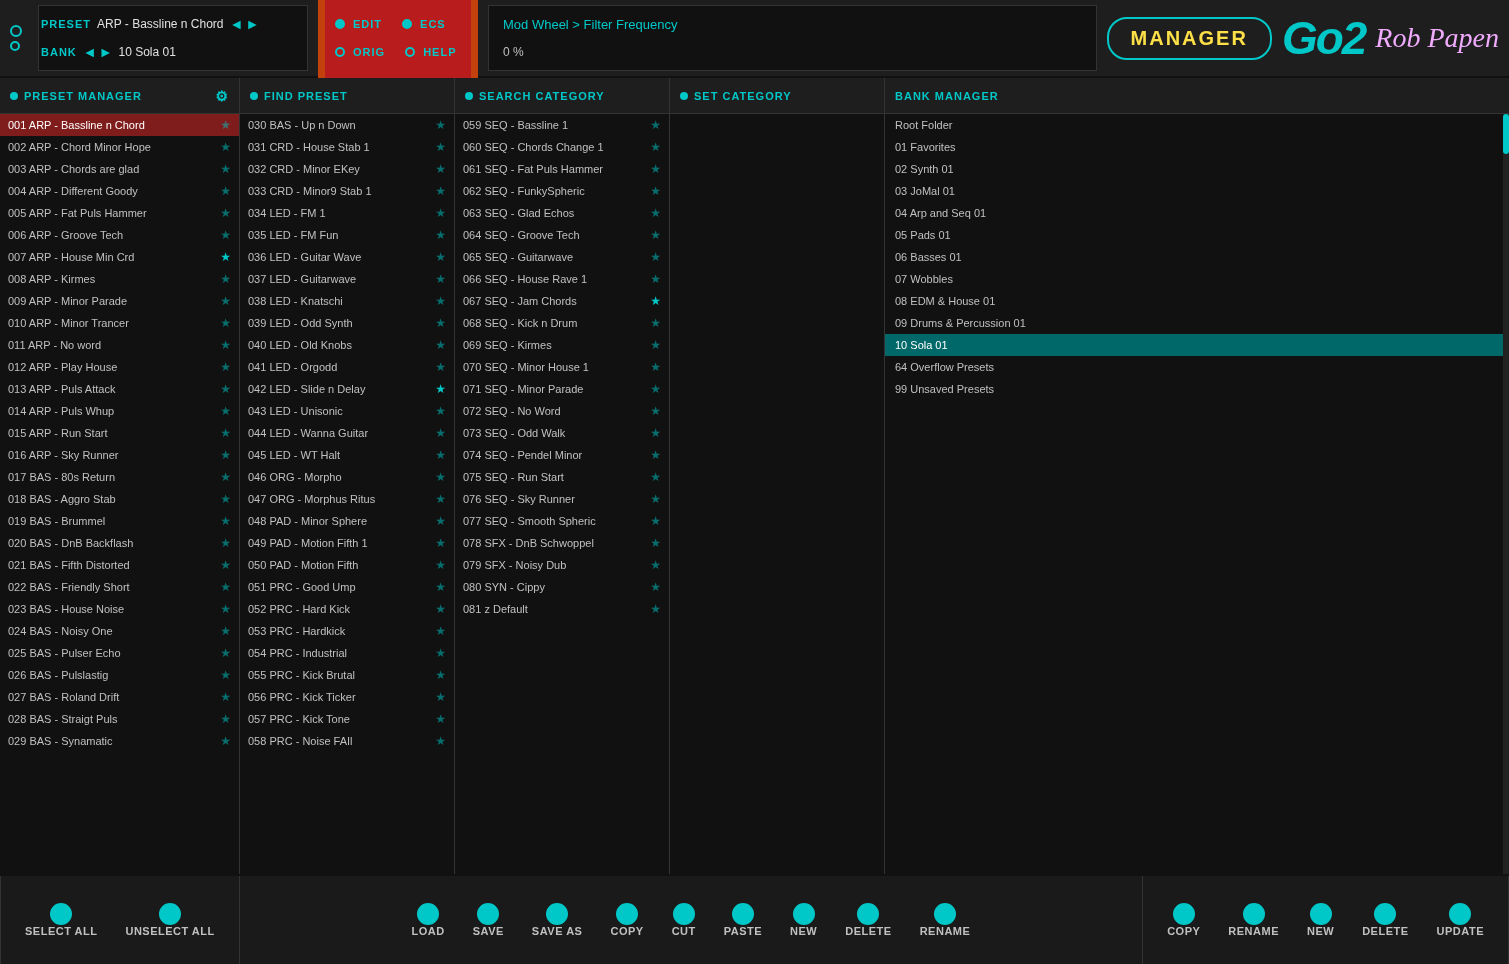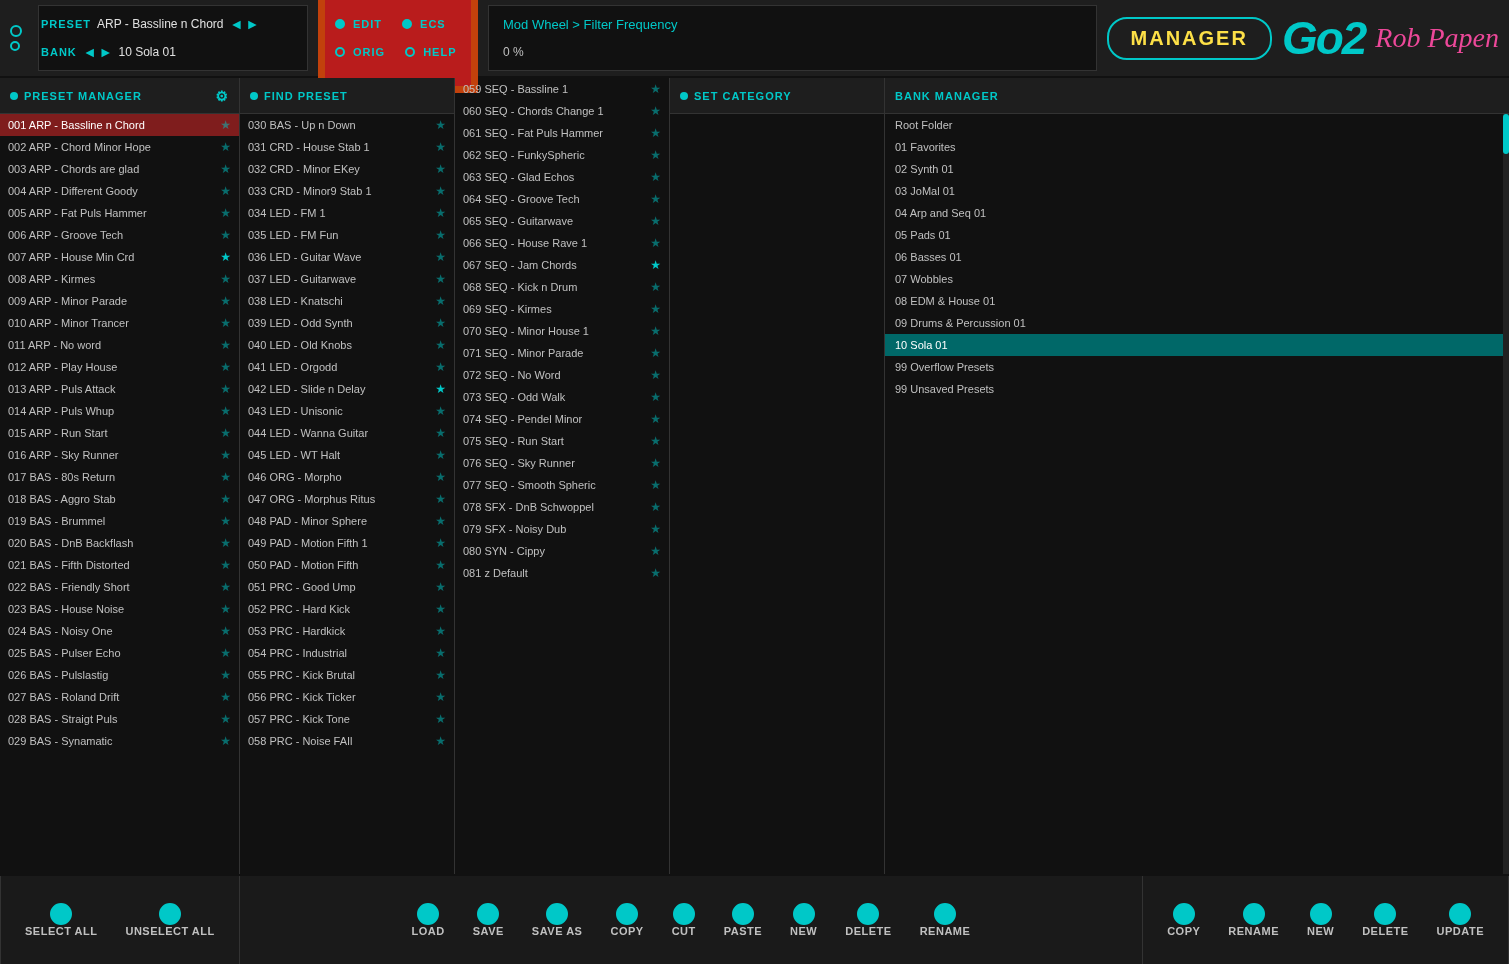--- a/index.html
+++ b/index.html
@@ -120,21 +120,21 @@
       display: flex; align-items: center; gap: 10px;
     }
     .go2-text {
       color: #00c8c8;
       font-size: 46px;
       font-weight: bold;
       font-style: italic;
       letter-spacing: -2px;
     }
     .rob-papen-text {
-      color: #ec4899;
+      color: #f0abfc;
       font-size: 28px;
       font-style: italic;
       font-family: Georgia, serif;
     }
 
     
     .main-area {
       display: flex;
       height: calc(964px - 78px - 90px);
       background: #111;
@@ -578,20 +578,24 @@
           <span class="star-icon">★</span>
         </div>
         <div class="preset-item">
           <span class="item-text">058 PRC - Noise FAIl</span>
           <span class="star-icon">★</span>
         </div>
       </div>
   </div>
 
   <div class="col col-search-cat">
+    <div class="col-header">
+      <div class="col-header-dot"></div>
+      <span>SEARCH CATEGORY</span>
+    </div>
     <div class="col-list" id="search-cat-list">
         <div class="preset-item">
           <span class="item-text">059 SEQ - Bassline 1</span>
           <span class="star-icon">★</span>
         </div>
         <div class="preset-item">
           <span class="item-text">060 SEQ - Chords Change 1</span>
           <span class="star-icon">★</span>
         </div>
         <div class="preset-item">
@@ -698,21 +702,21 @@
         <div class="bank-item">01 Favorites</div>
         <div class="bank-item">02 Synth 01</div>
         <div class="bank-item">03 JoMal 01</div>
         <div class="bank-item">04 Arp and Seq 01</div>
         <div class="bank-item">05 Pads 01</div>
         <div class="bank-item">06 Basses 01</div>
         <div class="bank-item">07 Wobbles</div>
         <div class="bank-item">08 EDM &amp; House 01</div>
         <div class="bank-item">09 Drums &amp; Percussion 01</div>
         <div class="bank-item selected">10 Sola 01</div>
-        <div class="bank-item">99 Overflow Presets</div>
+        <div class="bank-item">64 Overflow Presets</div>
         <div class="bank-item">99 Unsaved Presets</div>
       </div>
 
     <div style="position:absolute; right:0; top:36px; bottom:0; width:6px; background:#222;">
       <div style="width:6px; height:40px; background:#00c8c8; border-radius:3px; margin-top:0;"></div>
     </div>
   </div>
 
 </div>
 

